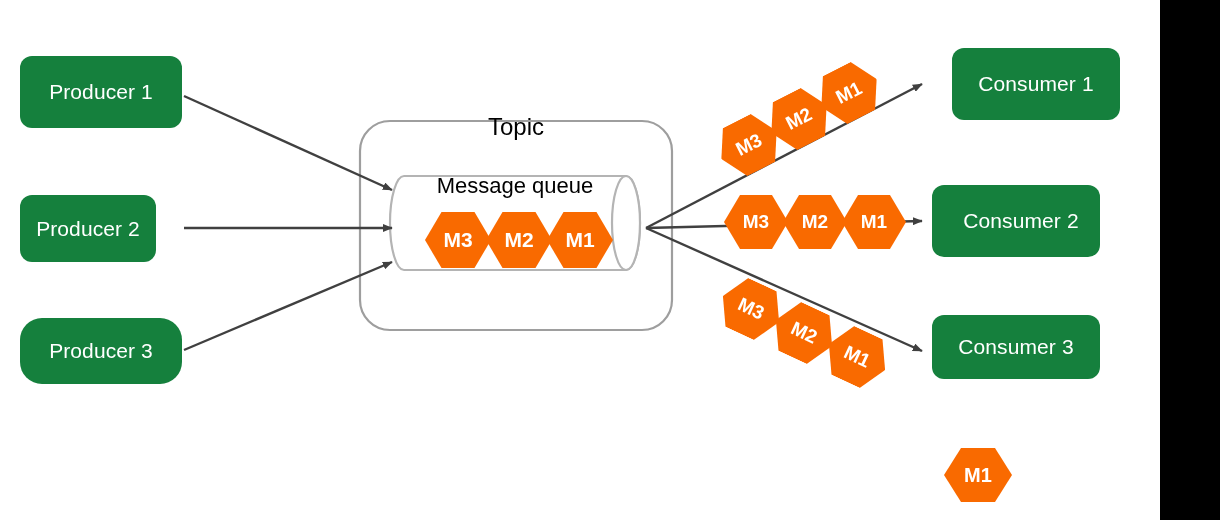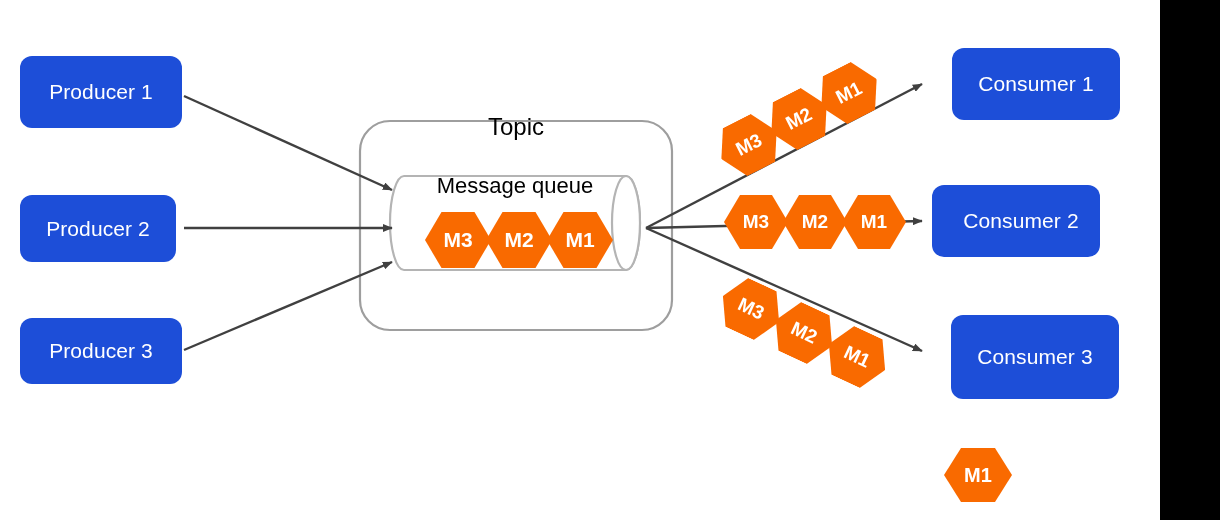--- a/index.html
+++ b/index.html
@@ -9,21 +9,21 @@
     font-family:"Liberation Sans","DejaVu Sans",sans-serif;
     overflow:hidden;
     position:relative;
   }
   #stage{position:absolute;inset:0;width:1220px;height:520px;}
   .svg-layer{position:absolute;left:0;top:0;width:1220px;height:520px;}
 
   
   .rbox{
     position:absolute;
-    background:#1d4ed8;
+    background:#15803d;
     border-radius:12px;
     display:flex;align-items:center;justify-content:center;
     color:#ffffff;
     font-size:21px;
     line-height:1.12;
     text-align:center;
     box-sizing:border-box;
     padding:2px 10px;
     letter-spacing:.1px;
   }
@@ -80,24 +80,24 @@
     <line x1="184" y1="350" x2="392" y2="262" stroke="#404040" stroke-width="2.4" marker-end="url(#ah)"></line>
 
     <line x1="646" y1="228" x2="922" y2="84" stroke="#404040" stroke-width="2.4" marker-end="url(#ah)"></line>
     <line x1="646" y1="228" x2="922" y2="221" stroke="#404040" stroke-width="2.4" marker-end="url(#ah)"></line>
     <line x1="646" y1="228" x2="922" y2="351" stroke="#404040" stroke-width="2.4" marker-end="url(#ah)"></line>
   </svg>
 
   <div class="rbox" style="left:20px;top:56px;width:162px;height:72px;">
     <span>Producer 1</span>
   </div>
-  <div class="rbox" style="left:20px;top:195px;width:156px;height:67px;">
+  <div class="rbox" style="left:20px;top:195px;width:136px;height:67px;">
     <span>Producer 2</span>
   </div>
-  <div class="rbox" style="left:20px;top:318px;width:162px;height:66px;">
+  <div class="rbox" style="left:20px;top:318px;width:162px;height:66px;border-radius:22px;">
     <span>Producer 3</span>
   </div>
 
   <div class="plain" id="topic-label" style="left:360px;top:113px;width:312px;text-align:center;">Topic</div>
 
   <div class="plain" id="queue-label" style="left:404px;top:173px;width:222px;text-align:center;">Message queue</div>
 
   <div class="hex" style="left:425px;top:212px;width:66px;height:56px;font-size:21px;">
     <span>M3</span>
   </div>
@@ -139,21 +139,21 @@
   <div class="hex" style="left:720px;top:282px;width:62px;height:54px;font-size:19px;transform:rotate(25deg);">
     <span>M3</span>
   </div>
   <div class="hex" style="left:773px;top:306px;width:62px;height:54px;font-size:19px;transform:rotate(25deg);">
     <span>M2</span>
   </div>
   <div class="hex" style="left:826px;top:330px;width:62px;height:54px;font-size:19px;transform:rotate(25deg);">
     <span>M1</span>
   </div>
 
-  <div class="rbox" style="left:932px;top:315px;width:168px;height:84px;margin-left:19px;">
+  <div class="rbox" style="left:932px;top:315px;width:168px;height:64px;">
     <span>Consumer 3</span>
   </div>
 
   <div class="hex" style="left:944px;top:448px;width:68px;height:54px;font-size:20px;">
     <span>M1</span>
   </div>
 
   <div id="right-bar"></div>
 </div>
 

